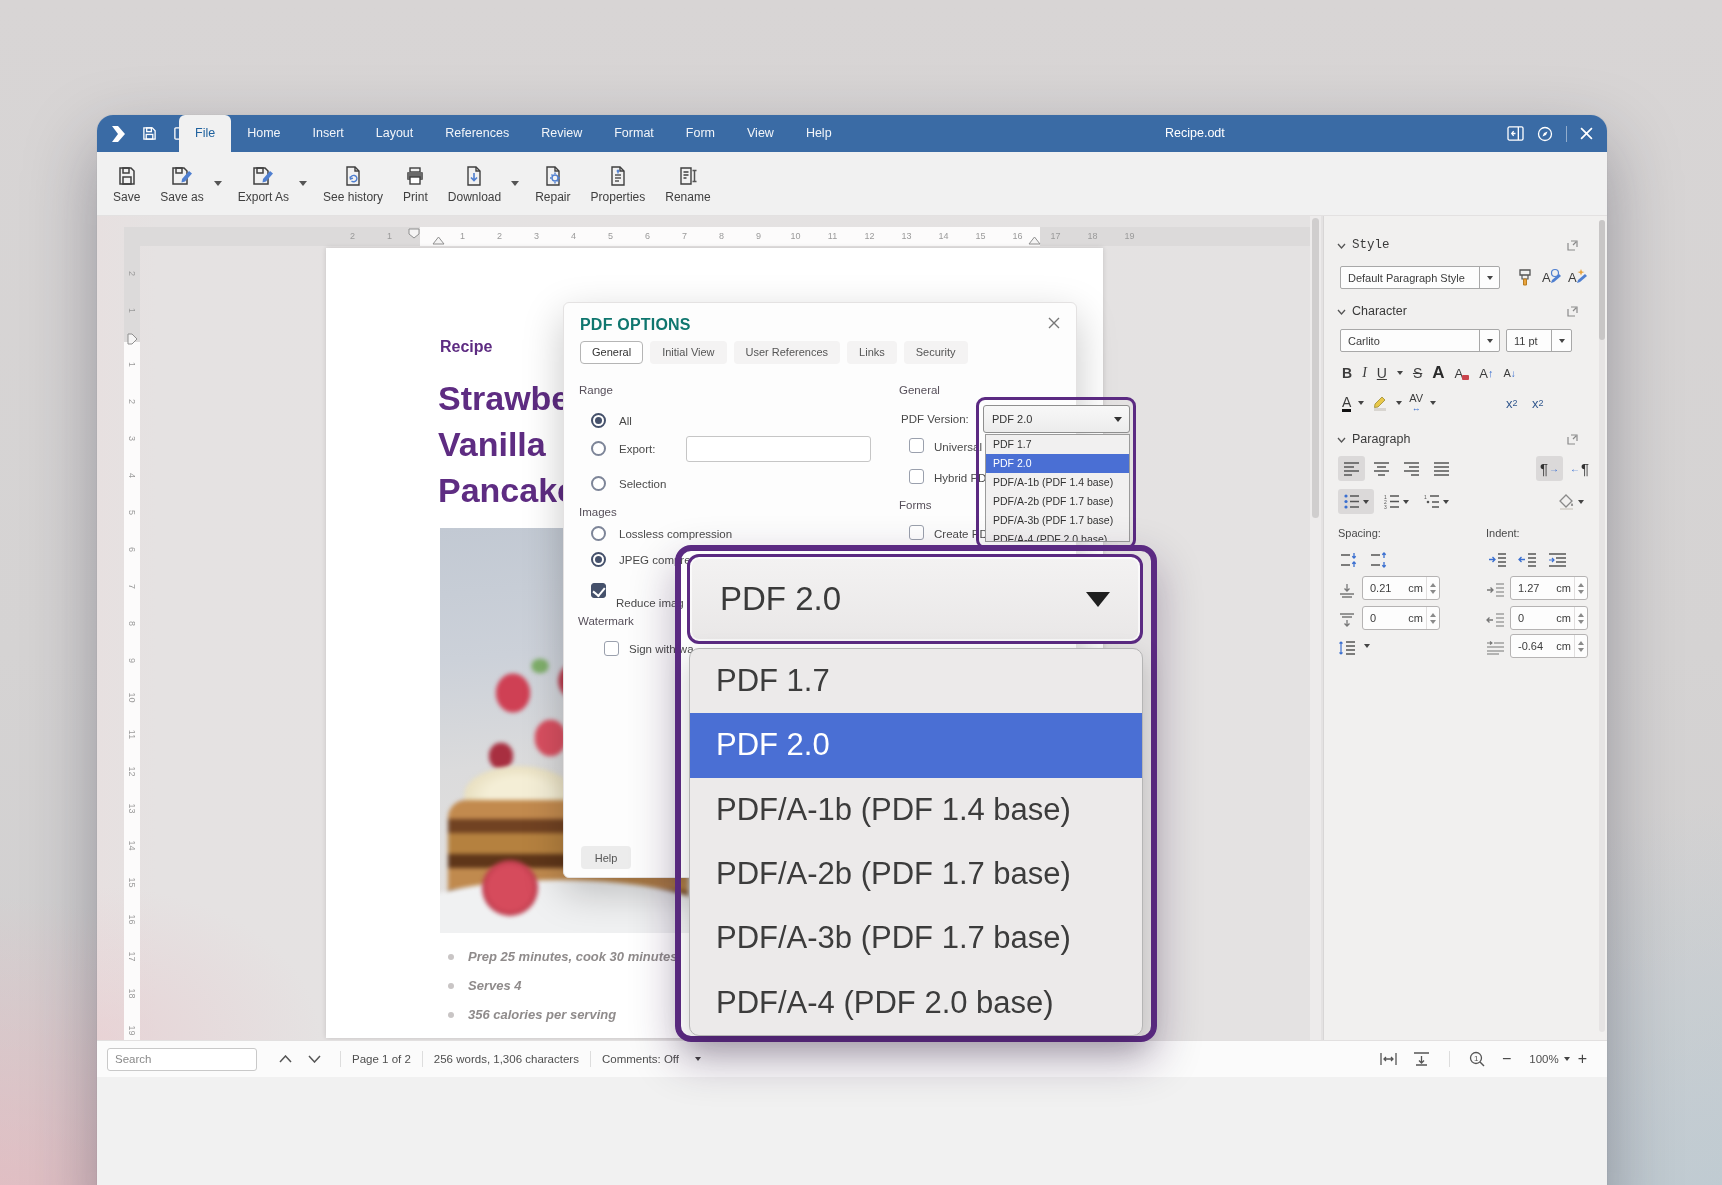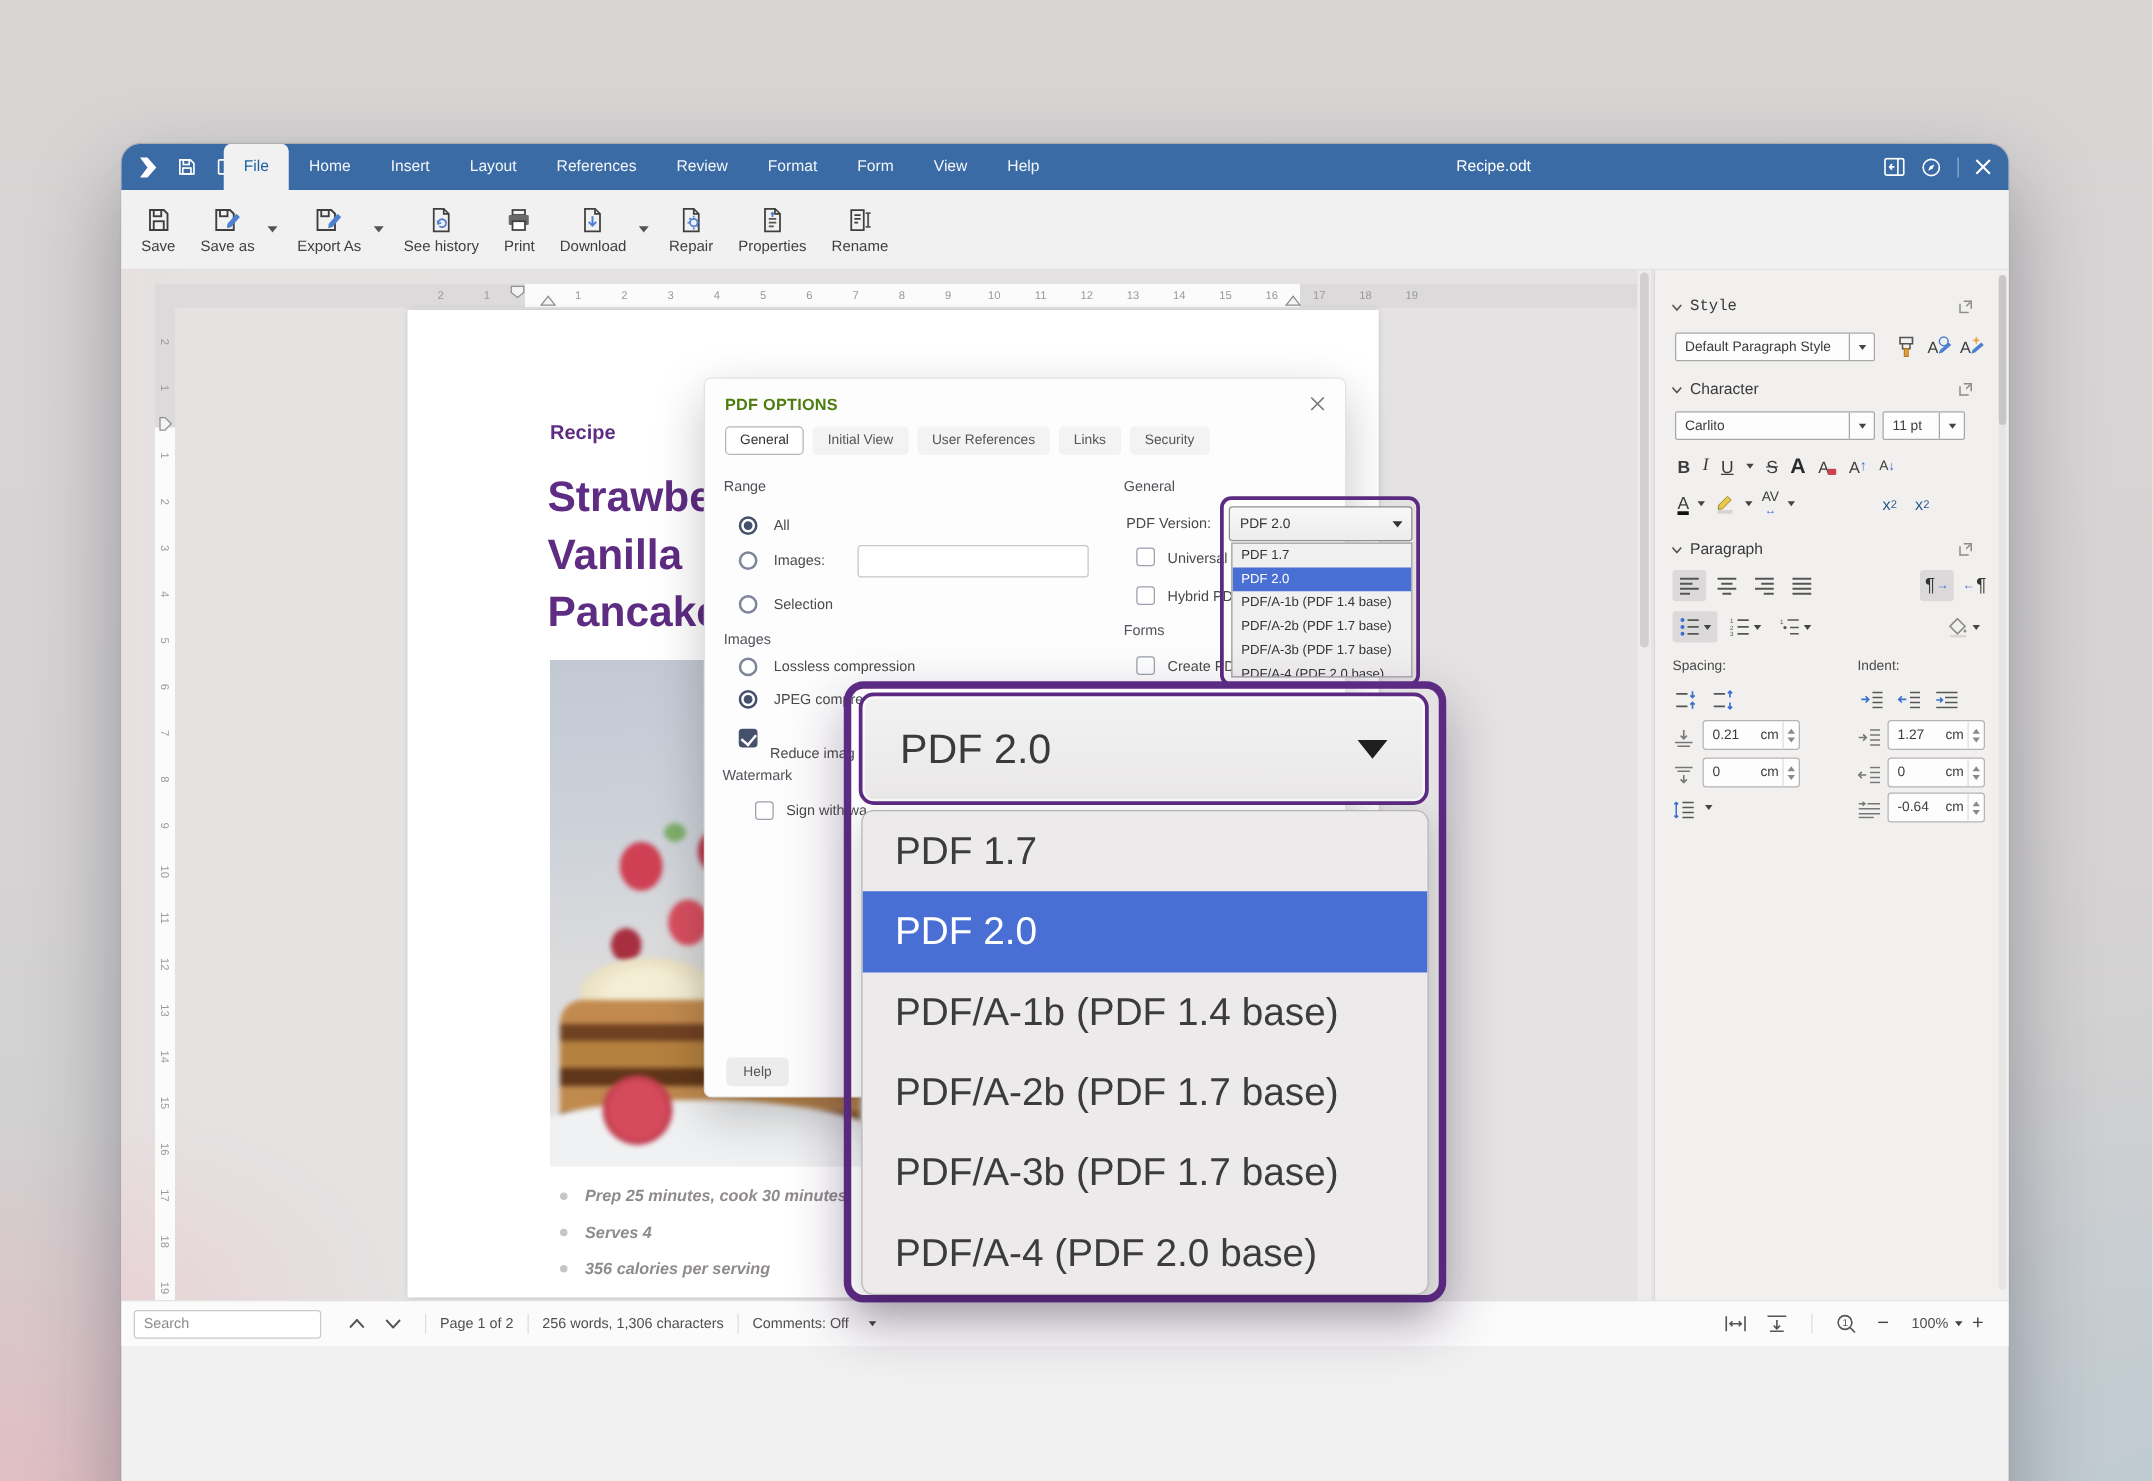--- a/index.html
+++ b/index.html
@@ -80,21 +80,21 @@
   .ph-berry2 { left:42px; top:332px; width:56px; height:56px; border-radius:50%;
     background:radial-gradient(#d64b5c 55%, #a82f40 80%); }
   .doc-bullets { position:absolute; left:122px; top:694px; }
   .dbullet { display:flex; align-items:center; gap:14px; height:29px;font-style:italic; }
   .dbullet .dot { width:6px; height:6px; border-radius:50%; background:#c9c5c5; }
   .dbullet .btext { font-size:13px; font-weight:bold; color:#8f8b8b; }
 
   
   .dialog { position:absolute; left:466px; top:187px; width:514px; height:576px; background:#fdfdfd;
     border:1px solid #e4e2e2; border-radius:6px; box-shadow:0 14px 40px rgba(0,0,0,.22); z-index:10; }
-  .dlg-title { position:absolute; left:16px; top:13px; font-size:13px; font-weight:bold; color:#4d7c0f; letter-spacing:.2px; }
+  .dlg-title { position:absolute; left:16px; top:13px; font-size:16px; font-weight:bold; color:#0f766e; letter-spacing:.2px; }
   .dlg-close { position:absolute; right:14px; top:12px; width:16px; height:16px; display:flex; align-items:center; justify-content:center; }
   .dtabs { position:absolute; left:16px; top:38px; display:flex; gap:7px; }
   .dtab { height:23px; line-height:21px; padding:0 11px; font-size:11px; color:#555; background:#f4f3f3; border-radius:4px; border:1px solid transparent; }
   .dtab.active { background:#fff; border-color:#b5b5b5; color:#333; }
   .dlbl { position:absolute; font-size:11.5px; color:#564f5a; }
   .dtext { position:absolute; font-size:11.5px; color:#4a4a4a; }
   .rad { position:absolute; width:15px; height:15px; border-radius:50%; border:2px solid #7d8598; background:#fff; }
   .rad.sel { border-color:#45516b; }
   .rad.sel::after { content:""; position:absolute; left:2px; top:2px; width:7px; height:7px; border-radius:50%; background:#45516b; }
   .chk { position:absolute; width:15px; height:15px; border-radius:3px; border:1.5px solid #9aa0ad; background:#fff; }
@@ -469,21 +469,21 @@
         <span class="dtab">Initial View</span>
         <span class="dtab">User References</span>
         <span class="dtab">Links</span>
         <span class="dtab">Security</span>
       </div>
 
     <span class="dlbl" style="left:15px; top:81px;">Range</span>
     <span class="rad sel" style="left:27px; top:110px;"></span>
     <span class="dtext" style="left:55px; top:112px;">All</span>
     <span class="rad" style="left:27px; top:138px;"></span>
-    <span class="dtext" style="left:55px; top:140px;">Images:</span>
+    <span class="dtext" style="left:55px; top:140px;">Export:</span>
     <span class="dinput"></span>
     <span class="rad" style="left:27px; top:173px;"></span>
     <span class="dtext" style="left:55px; top:175px;">Selection</span>
 
     <span class="dlbl" style="left:15px; top:203px;">Images</span>
     <span class="rad" style="left:27px; top:223px;"></span>
     <span class="dtext" style="left:55px; top:225px;">Lossless compression</span>
     <span class="rad sel" style="left:27px; top:249px;"></span>
     <span class="dtext" style="left:55px; top:251px;">JPEG compre</span>
     <span class="chk on" style="left:27px; top:280px;"></span>

